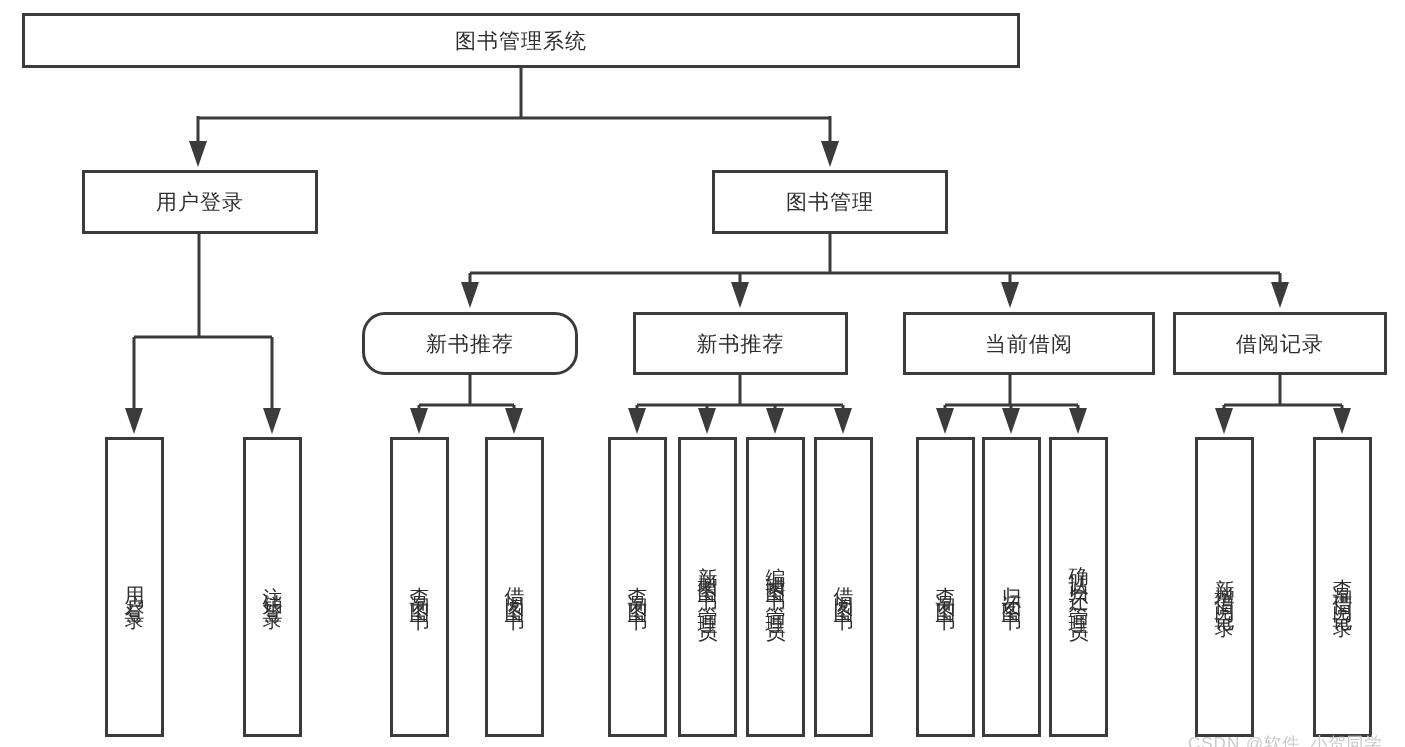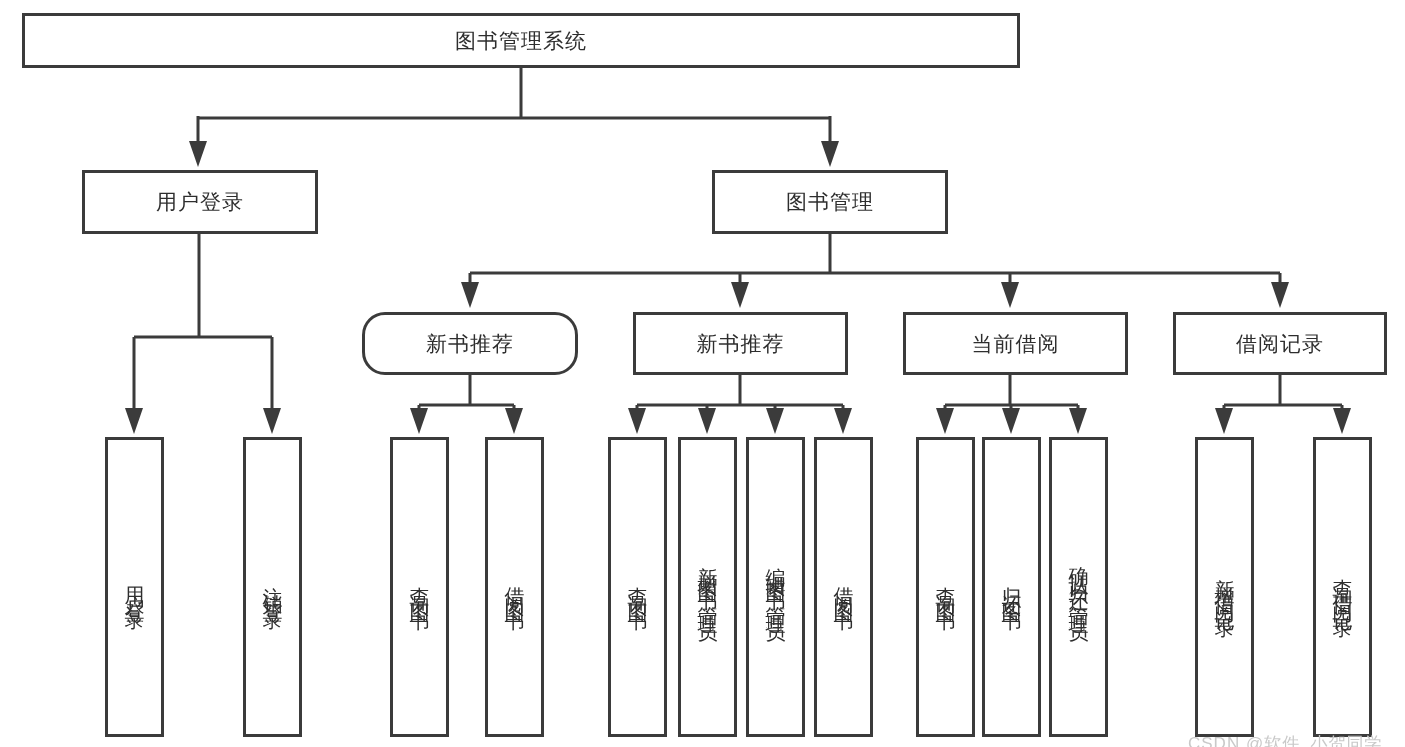--- a/index.html
+++ b/index.html
@@ -114,21 +114,21 @@
   <div class="node" style="left:712px;top:170px;width:236px;height:64px;">
     <span>图书管理</span>
   </div>
 
   <div class="node" style="left:362px;top:312px;width:216px;height:63px;border-radius:23px;">
     <span>新书推荐</span>
   </div>
   <div class="node" style="left:633px;top:312px;width:215px;height:63px;">
     <span>新书推荐</span>
   </div>
-  <div class="node" style="left:903px;top:312px;width:225px;height:63px;">
+  <div class="node" style="left:903px;top:312px;width:252px;height:63px;">
     <span>当前借阅</span>
   </div>
   <div class="node" style="left:1173px;top:312px;width:214px;height:63px;">
     <span>借阅记录</span>
   </div>
 
   <div class="node leaf" style="left:105px;">
     <span>用户登录</span>
   </div>
   <div class="node leaf" style="left:243px;">

